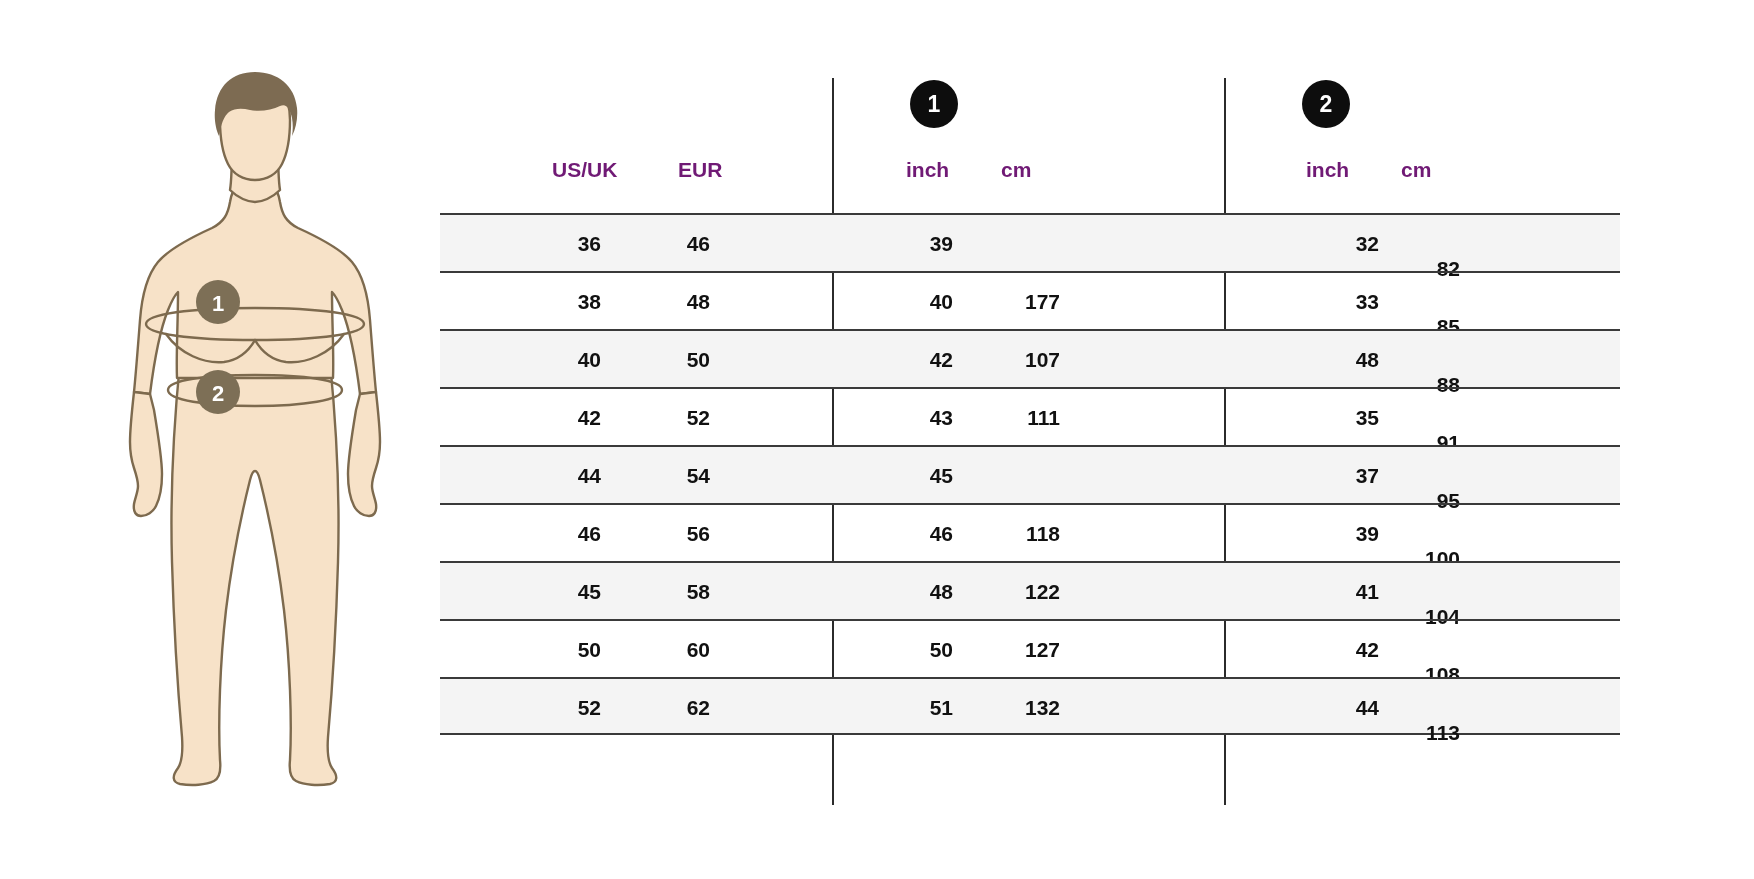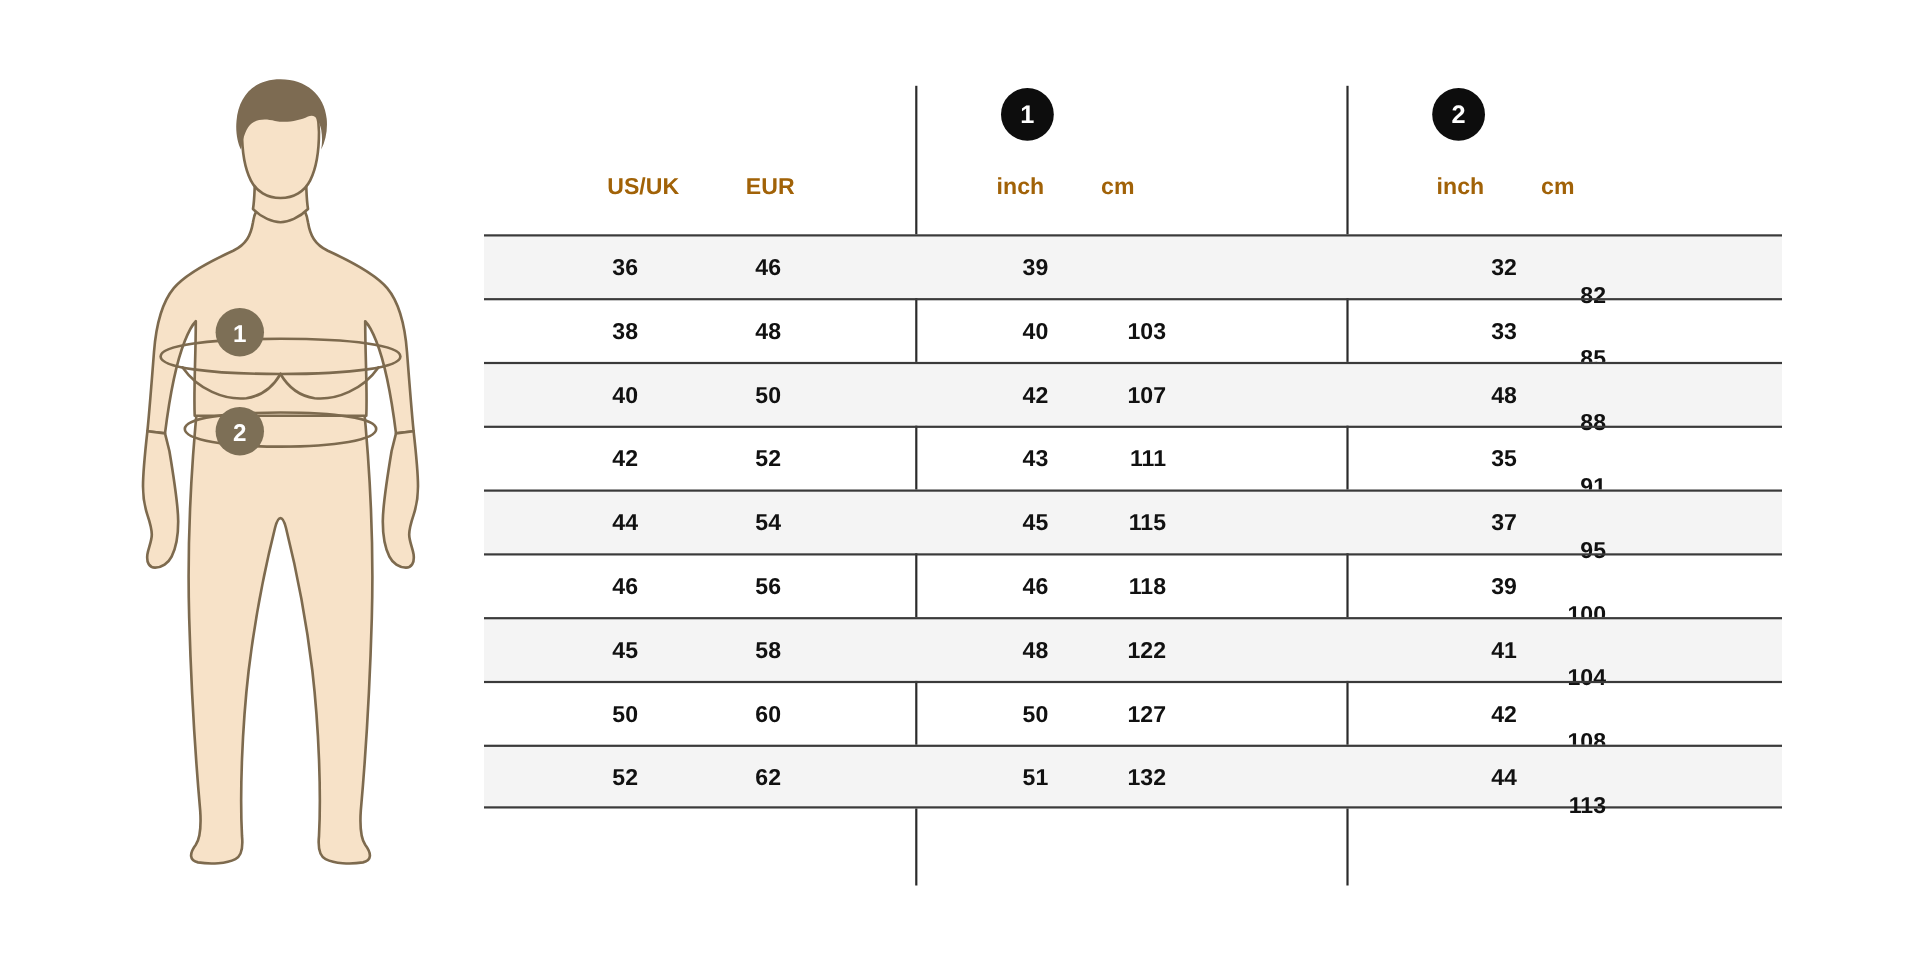--- a/index.html
+++ b/index.html
@@ -65,21 +65,21 @@
     letter-spacing: 0px;
   }
   #badge-1 { left: 470px; top: 10px; }
   #badge-2 { left: 862px; top: 10px; }
 
   .col-label {
     position: absolute;
     top: 88px;
     font-size: 21px;
     font-weight: bold;
-    color: #a16207;
+    color: #701a75;
     white-space: nowrap;
   }
   
   #lbl-usuk { left: 112px; }
   #lbl-eur  { left: 238px; }
   #lbl-in1  { left: 466px; }
   #lbl-cm1  { left: 561px; }
   #lbl-in2  { left: 866px; }
   #lbl-cm2  { left: 961px; }
 
@@ -114,21 +114,21 @@
     top: 0;
     height: 58px;
     line-height: 58px;
     font-size: 21px;
     font-weight: bold;
     color: #111111;
     text-align: right;
     white-space: nowrap;
   }
   
-  .c-usuk { left:  28px; width: 112px; }
+  .c-usuk { left:  49px; width: 112px; }
   .c-eur  { left: 170px; width: 100px; }
   .c-in1  { left: 390px; width: 123px; }
   .c-cm1  { left: 510px; width: 110px; }
   .c-in2  { left: 816px; width: 123px; }
   .c-cm2  { left: 910px; width: 110px; margin-top: 25px; }
 </style>
 </head>
 <body>
 
 <div id="page">
@@ -280,21 +280,21 @@
           <div class="cell c-usuk">36</div>
           <div class="cell c-eur">46</div>
           <div class="cell c-in1">39</div>
           <div class="cell c-in2">32</div>
           <div class="cell c-cm2">82</div>
         </div>
         <div class="row">
           <div class="cell c-usuk">38</div>
           <div class="cell c-eur">48</div>
           <div class="cell c-in1">40</div>
-          <div class="cell c-cm1">103</div>
+          <div class="cell c-cm1">177</div>
           <div class="cell c-in2">33</div>
           <div class="cell c-cm2">85</div>
         </div>
         <div class="row shaded">
           <div class="cell c-usuk">40</div>
           <div class="cell c-eur">50</div>
           <div class="cell c-in1">42</div>
           <div class="cell c-cm1">107</div>
           <div class="cell c-in2">48</div>
           <div class="cell c-cm2">88</div>
@@ -304,21 +304,20 @@
           <div class="cell c-eur">52</div>
           <div class="cell c-in1">43</div>
           <div class="cell c-cm1">111</div>
           <div class="cell c-in2">35</div>
           <div class="cell c-cm2">91</div>
         </div>
         <div class="row shaded">
           <div class="cell c-usuk">44</div>
           <div class="cell c-eur">54</div>
           <div class="cell c-in1">45</div>
-          <div class="cell c-cm1">115</div>
           <div class="cell c-in2">37</div>
           <div class="cell c-cm2">95</div>
         </div>
         <div class="row">
           <div class="cell c-usuk">46</div>
           <div class="cell c-eur">56</div>
           <div class="cell c-in1">46</div>
           <div class="cell c-cm1">118</div>
           <div class="cell c-in2">39</div>
           <div class="cell c-cm2">100</div>

